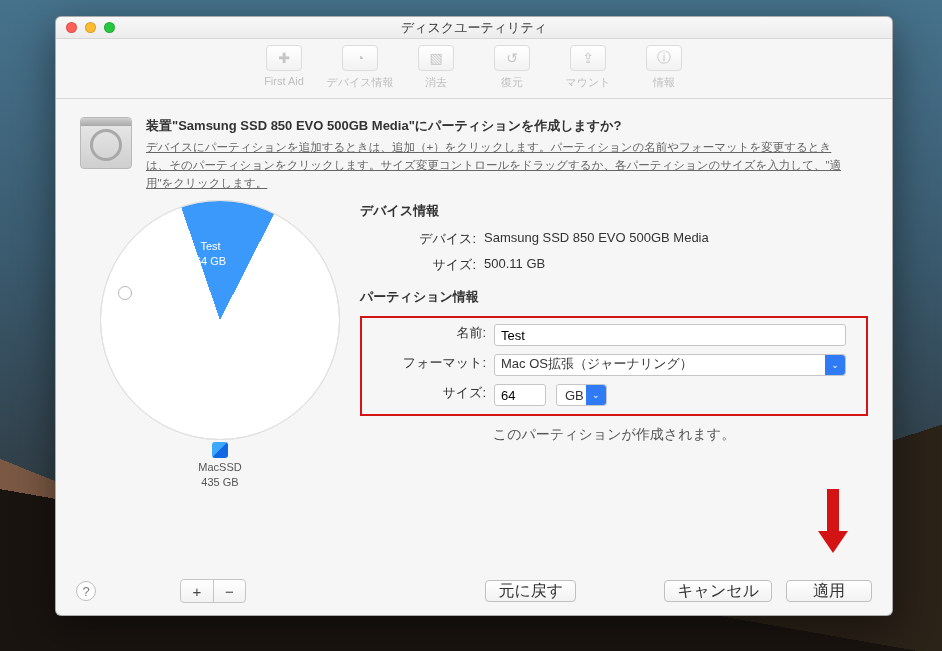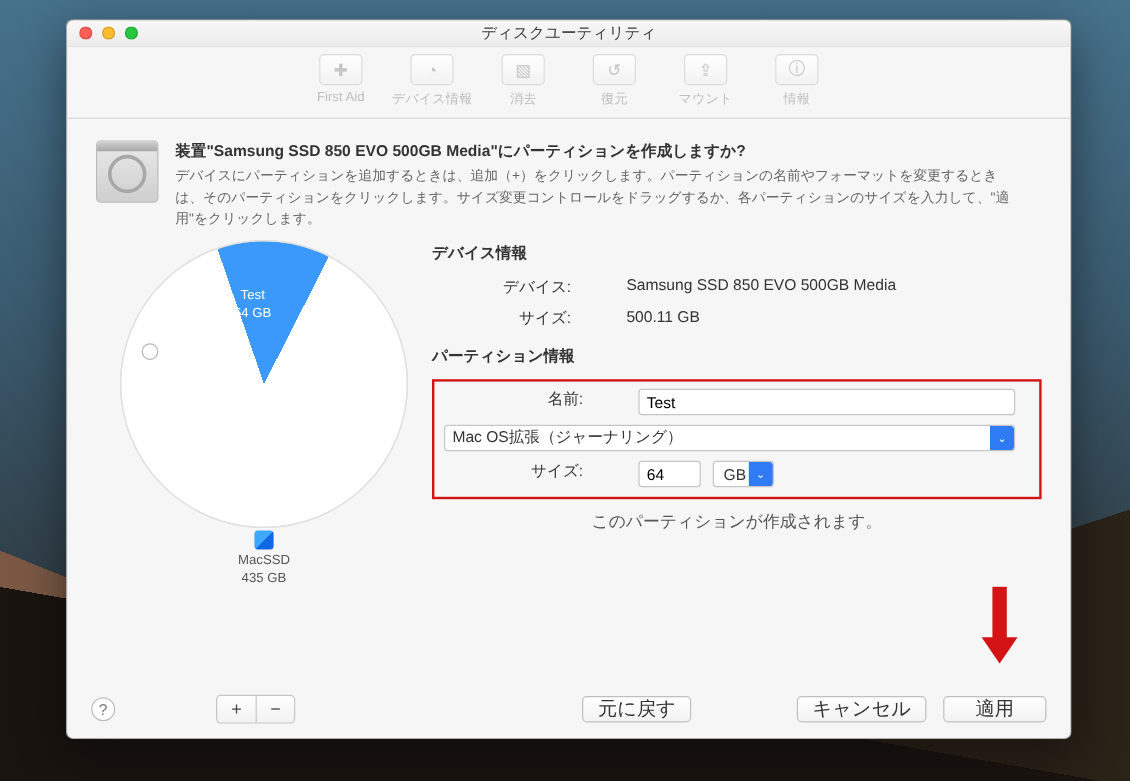--- a/index.html
+++ b/index.html
@@ -73,21 +73,21 @@
   }
   .disk-glyph::before{
     content:""; position:absolute; left:0;right:0;top:0;height:8px;
     background:linear-gradient(#d0d0d0,#a8a8a8); border-radius:4px 4px 0 0;
   }
   .disk-glyph::after{
     content:""; position:absolute; left:50%;top:54%;transform:translate(-50%,-50%);
     width:26px;height:26px;border:3px solid #a8a8a8;border-radius:50%;
   }
   .head-text b { font-size:13px; font-weight:600;}
-  .head-text .desc { font-size:11.5px; color:#666; line-height:1.55; margin-top:4px; max-width:700px;}
+  .head-text .desc { font-size:11.5px; color:#666; line-height:1.55; margin-top:4px; max-width:700px;text-decoration:underline;}
   .body-row { display:flex; margin-top: 6px;}
   
   .pie-wrap { width:280px; text-align:center; font-size:11px; color:#555;}
   .pie {
     width:240px;height:240px;border-radius:50%;
     margin:2px auto 0;
     border:1px solid #d6d6d6;
     
     background: conic-gradient(from -19deg, #3b99fc 0deg 46deg, #ffffff 46deg 360deg);
     position:relative;
@@ -105,21 +105,21 @@
     position:absolute; color:#fff; font-size:11px; text-align:center;
     left:94px; top:38px; line-height:1.3;
   }
   .pie-caption{ margin-top:2px; line-height:1.35;}
   .finder-ic{width:16px;height:16px;margin:0 auto 2px;border-radius:3px;
     background:linear-gradient(135deg,#3ea8ff 0 50%,#1268e4 50% 100%);
   }
   
   .info { flex:1; font-size:13px; }
   .sect-h { font-weight:600; margin:4px 0 10px 0;}
-  .row { display:flex; margin-bottom:8px;gap:38px;}
+  .row { display:flex; margin-bottom:8px;}
   .row .k { width:124px; text-align:right; padding-right:8px;}
   .row .v { flex:1;}
   .highlight-box{
     border:2px solid #d41414;
     padding:6px 20px 8px 8px;
     margin-top:6px;
   }
   input[type=text], .select-look{
     border:1px solid #c6c6c6; border-radius:3px;
     background:#fff; height:22px; padding:2px 6px; font-size:13px;
@@ -256,20 +256,21 @@
           </div>
 
         <div class="sect-h" style="margin-top:14px">パーティション情報</div>
 
         <div class="highlight-box">
           <div class="row">
             <div class="k">名前:</div>
             <div class="v"><input type="text" style="width: 100%;" value="Test"></div>
           </div>
           <div class="row">
+            <div class="k">フォーマット:</div>
             <div class="v">
               <div class="select-look">
                 <span>Mac OS拡張（ジャーナリング）</span>
                 <span class="select-cap">⌄</span>
               </div>
             </div>
           </div>
           <div class="row" style="margin-bottom:0">
             <div class="k">サイズ:</div>
             <div class="v" style="display:flex;gap:10px;align-items:center">

